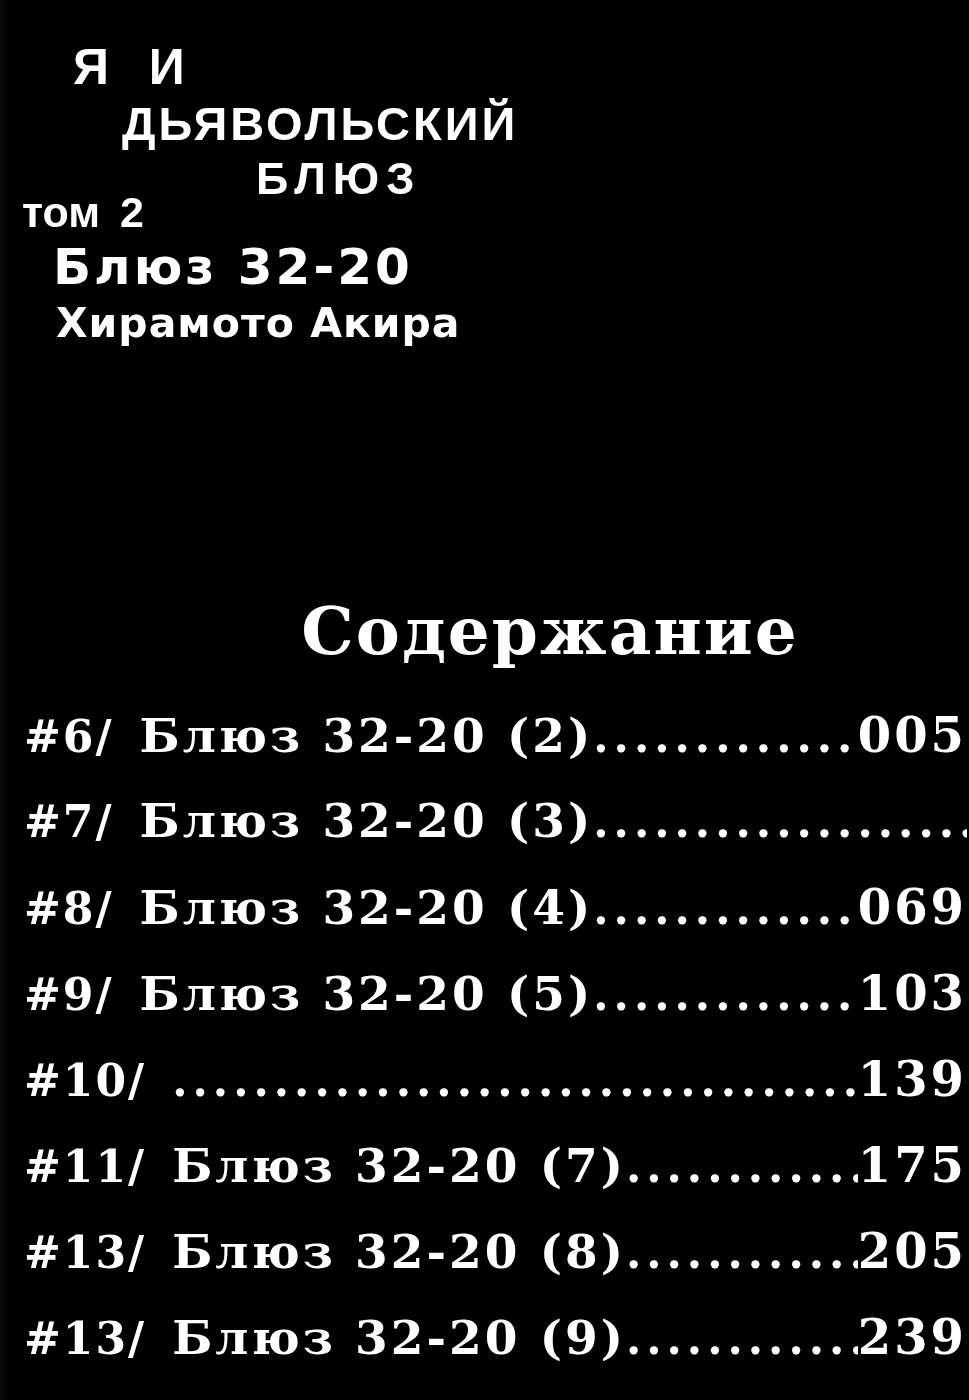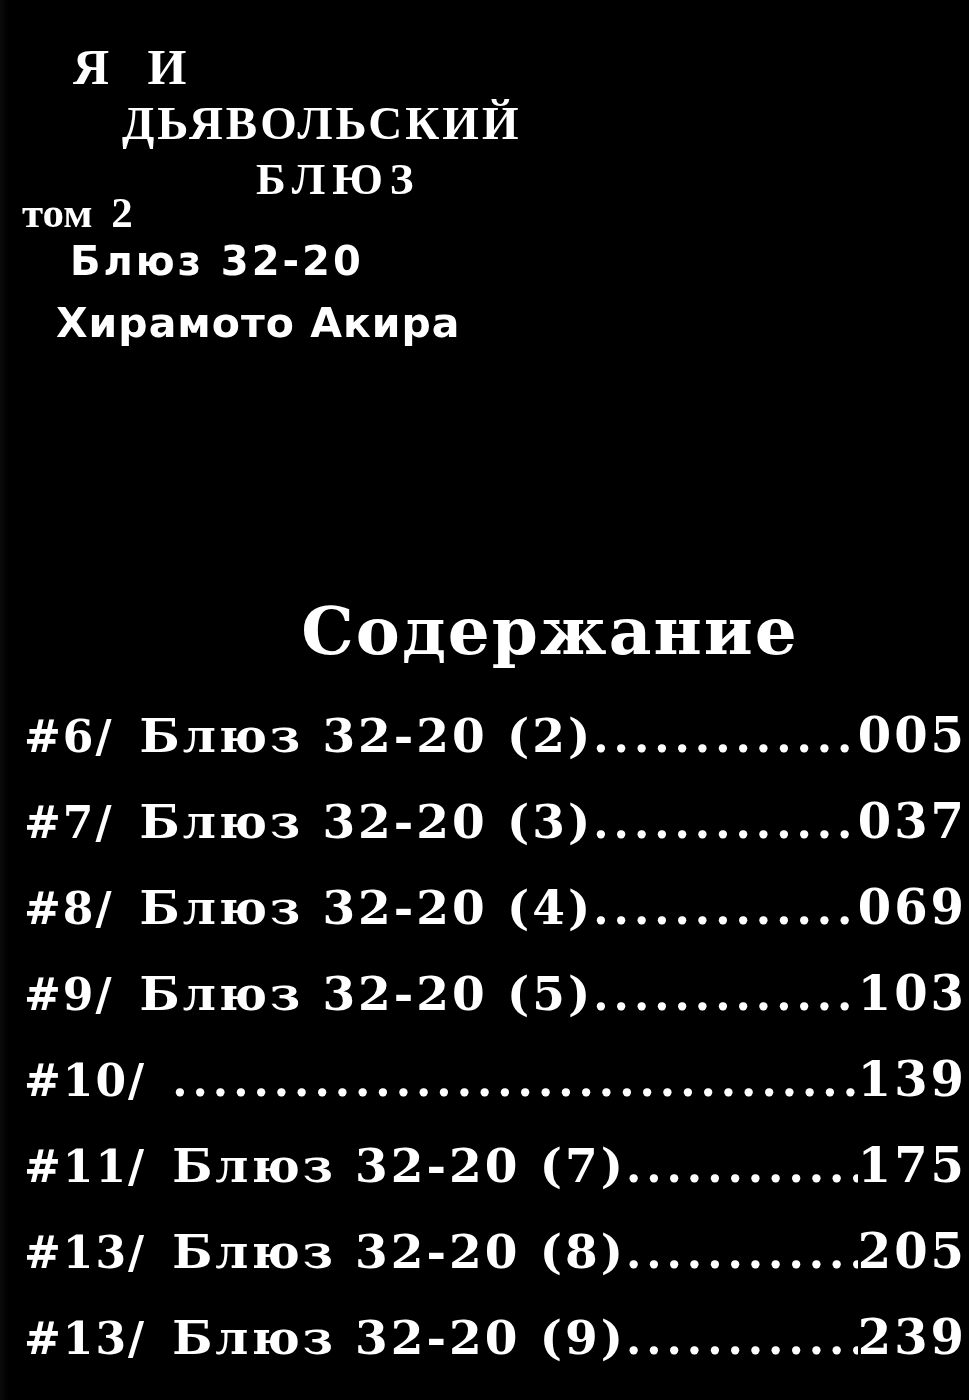--- a/index.html
+++ b/index.html
@@ -31,32 +31,32 @@
     opacity: 0.55;
   }
 
   
   .hdr {
     position: absolute;
     white-space: nowrap;
     color: #ffffff;
   }
   .gothic {
-    font-family: Liberation Serif, serif;
+    font-family: Liberation Sans, sans-serif;
     font-weight: bold;
   }
   .title-l1 { left: 73px;  top: 38px;  font-size: 50px; word-spacing: 18px; letter-spacing: 4px; }
   .title-l2 { left: 122px; top: 96px;  font-size: 47px; letter-spacing: 3px; text-align: center; }
   .title-l3 { left: 256px; top: 153px; font-size: 45px; letter-spacing: 7px; }
   .volume   { left: 22px;  top: 188px; font-size: 43px; word-spacing: 8px; }
   .subtitle {
-    left: 70px; top: 238px;
+    left: 53px; top: 238px;
     font-family: "DejaVu Sans", sans-serif;
     font-weight: bold;
-    font-size: 40px;
+    font-size: 50px;
     letter-spacing: 3px;
   }
   .author {
     left: 56px; top: 299px;
     font-family: "DejaVu Sans", "Liberation Sans", sans-serif;
     font-weight: bold;
     font-size: 41px;
     letter-spacing: 1px;
   }
 
@@ -144,21 +144,20 @@
       <span class="chnum">#6/</span>
       <span class="chtitle">Блюз 32-20 (2)</span>
       <span class="leader">......................................................................</span>
       <span class="chpage">005</span>
     </div>
 
     <div class="toc-row">
       <span class="chnum">#7/</span>
       <span class="chtitle">Блюз 32-20 (3)</span>
       <span class="leader">......................................................................</span>
-      <span class="chpage">037</span>
     </div>
 
     <div class="toc-row">
       <span class="chnum">#8/</span>
       <span class="chtitle">Блюз 32-20 (4)</span>
       <span class="leader">......................................................................</span>
       <span class="chpage">069</span>
     </div>
 
     <div class="toc-row">

